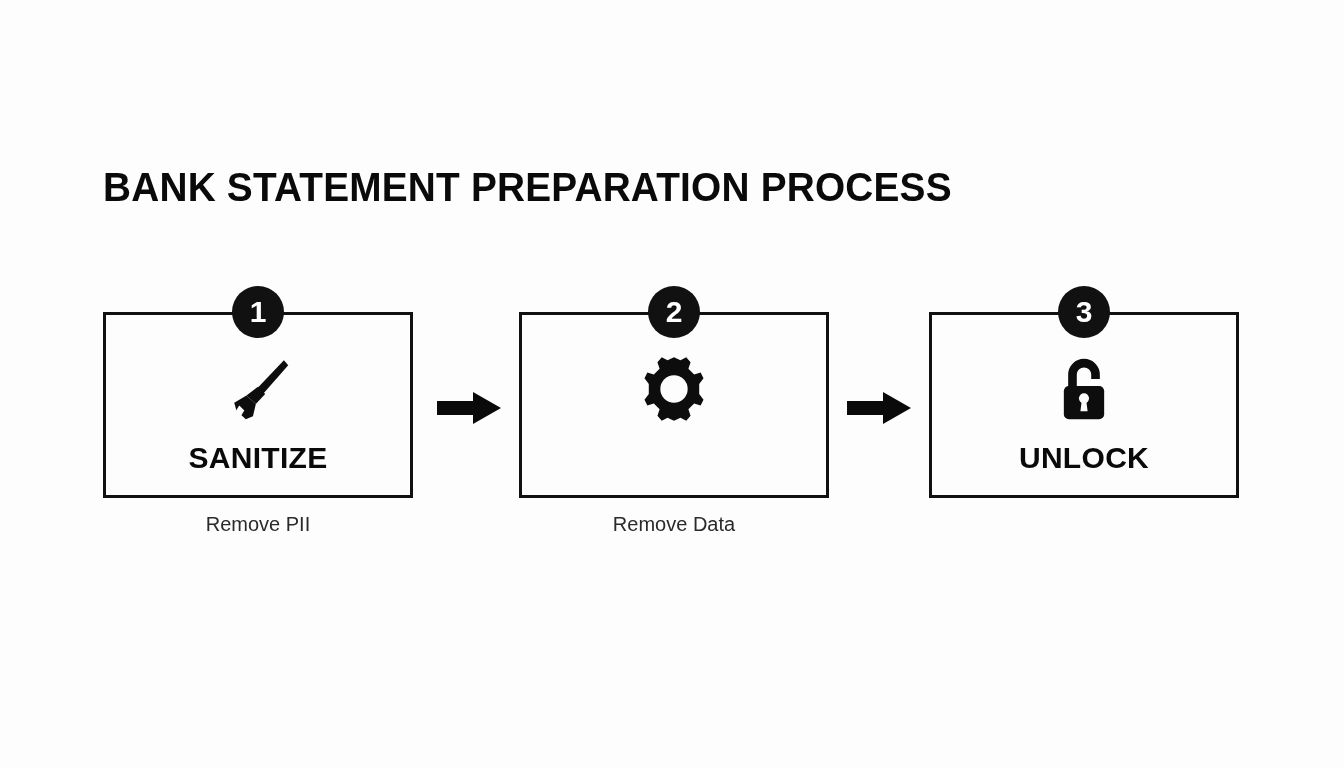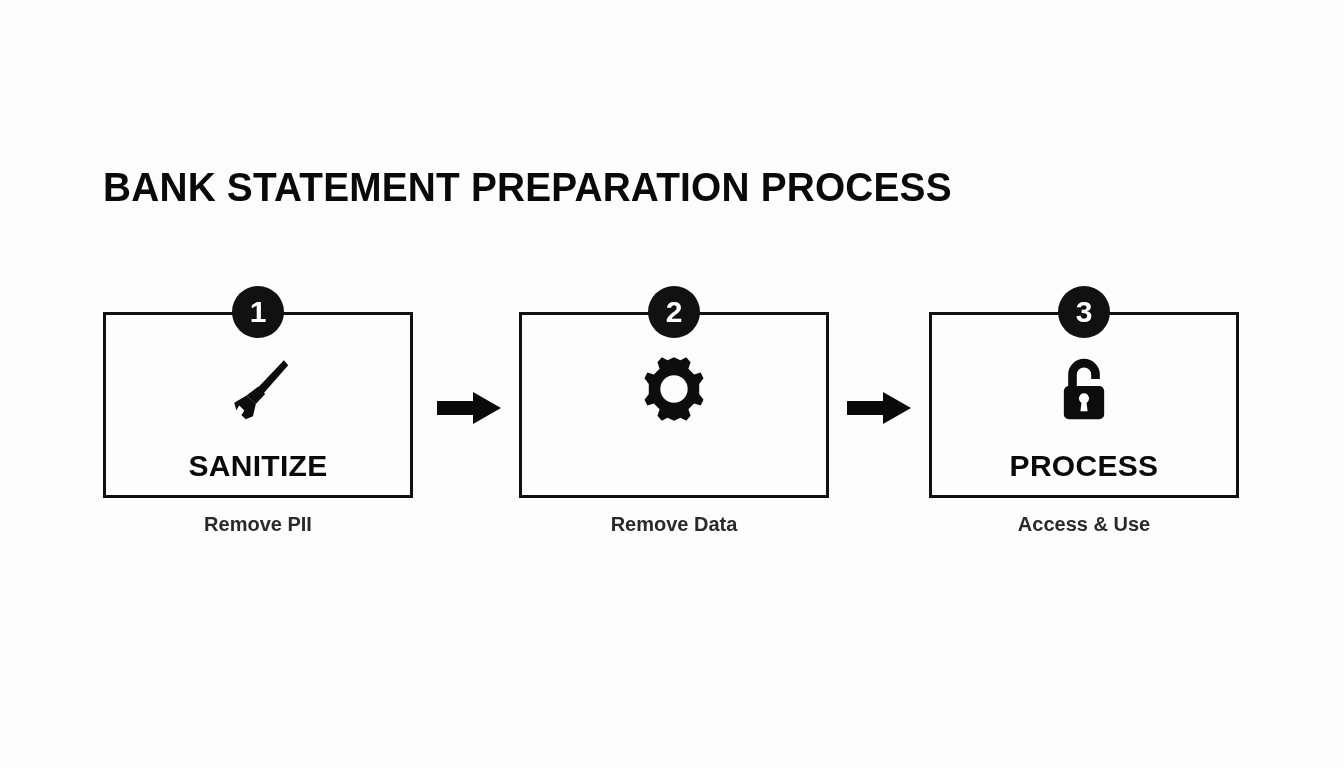--- a/index.html
+++ b/index.html
@@ -100,37 +100,37 @@
   .step-icon svg {
     display: block;
     width: 100%;
     height: 100%;
   }
 
   .step-label {
     position: absolute;
     left: 0;
     right: 0;
-    top: 164px;
+    top: 156px;
     text-align: center;
     font-size: 30px;
     font-weight: 700;
     letter-spacing: 0.3px;
     color: #0a0a0a;
     white-space: nowrap;
   }
 
   .step-caption {
     position: absolute;
     left: 0;
     right: 0;
     top: 228px;
     text-align: center;
     font-size: 20px;
-    font-weight: 700;
+    font-weight: 400;
     color: #2a2a2a;
     white-space: nowrap;
   }
 
   
   .arrow {
     position: absolute;
     top: 105px;
     width: 64px;
     height: 36px;
@@ -219,19 +219,18 @@
           <path d="M28 50 L28 30 A22 22 0 0 1 72 30 L72 36 L60 36 L60 30
                    A10 10 0 0 0 40 30 L40 50 Z" fill="#0d0d0d"></path>
 
           <rect x="22" y="46" width="56" height="46" rx="7" fill="#0d0d0d"></rect>
 
           <circle cx="50" cy="63" r="7" fill="#fdfdfd"></circle>
           <path d="M47 65 L53 65 L55 81 L45 81 Z" fill="#fdfdfd"></path>
         </svg>
       </div>
 
-      <div class="step-label">PROCESS</div>
-
-      <div class="step-caption">Access &amp; Use</div>
+      <div class="step-label">UNLOCK</div>
+
     </div>
 
   </div>
 </div>
 
 </body></html>

